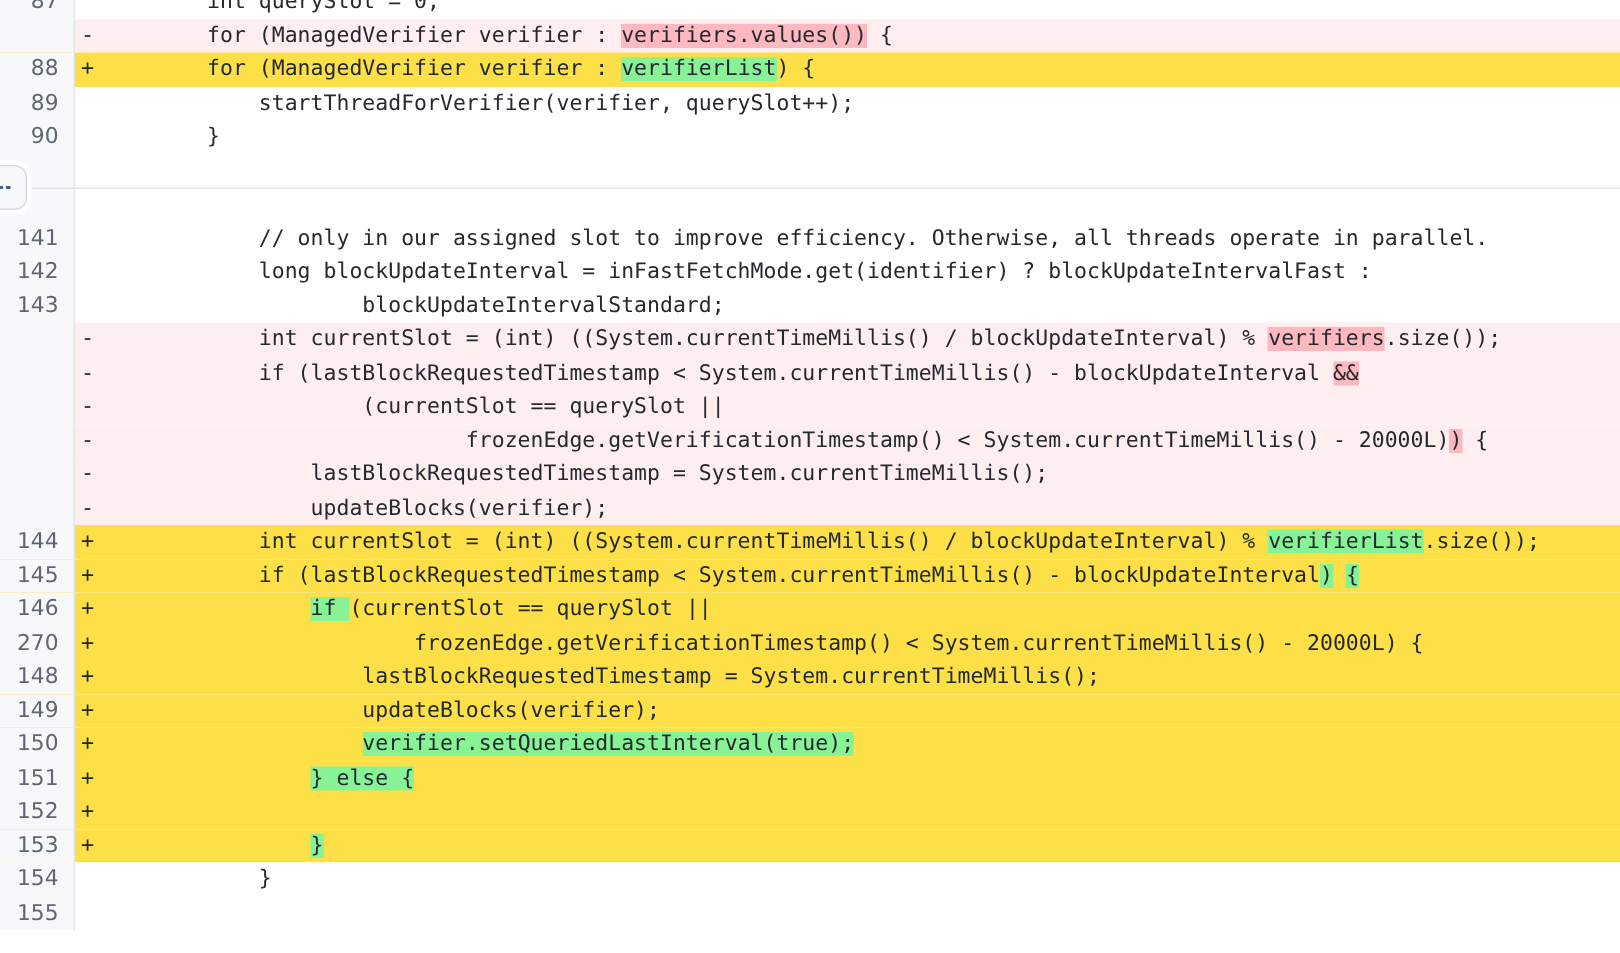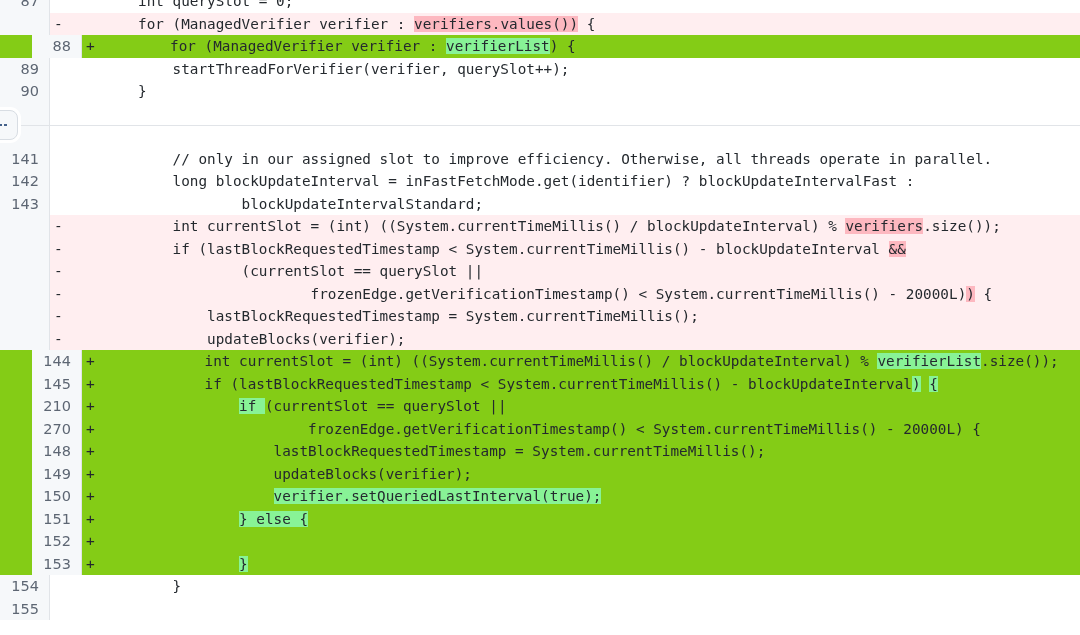--- a/index.html
+++ b/index.html
@@ -22,21 +22,21 @@
   
   .row {
     display: flex;
     align-items: stretch;
     height: 22.5px;
     width: 1080px;
     position: relative;
   }
   .row.ctx    { background: #ffffff; }
   .row.del    { background: #ffeef0; }
-  .row.add    { background: #84cc16; padding-left: 32px; }
+  .row.add    { background: #fde047; }
 
   
   .lno {
     flex: 0 0 50px;
     width: 50px;
     background: #f6f8fa;
     border-right: 1px solid #e1e4e8;
     color: #5d6673;
     font-size: 14.5px;
     line-height: 22.5px;
@@ -218,21 +218,21 @@
         <div class="lno">144</div>
         <div class="sign">+</div>
         <div class="code"><span>            int currentSlot = (int) ((System.currentTimeMillis() / blockUpdateInterval) % </span><span class="hl-add">verifierList</span><span>.size());</span></div>
       </div>
       <div class="row add">
         <div class="lno">145</div>
         <div class="sign">+</div>
         <div class="code"><span>            if (lastBlockRequestedTimestamp &lt; System.currentTimeMillis() - blockUpdateInterval</span><span class="hl-add">)</span><span> </span><span class="hl-add">{</span></div>
       </div>
       <div class="row add">
-        <div class="lno">210</div>
+        <div class="lno">146</div>
         <div class="sign">+</div>
         <div class="code"><span>                </span><span class="hl-add">if </span><span>(currentSlot == querySlot ||</span></div>
       </div>
       <div class="row add">
         <div class="lno">270</div>
         <div class="sign">+</div>
         <div class="code"><span>                        frozenEdge.getVerificationTimestamp() &lt; System.currentTimeMillis() - 20000L) {</span></div>
       </div>
       <div class="row add">
         <div class="lno">148</div>

